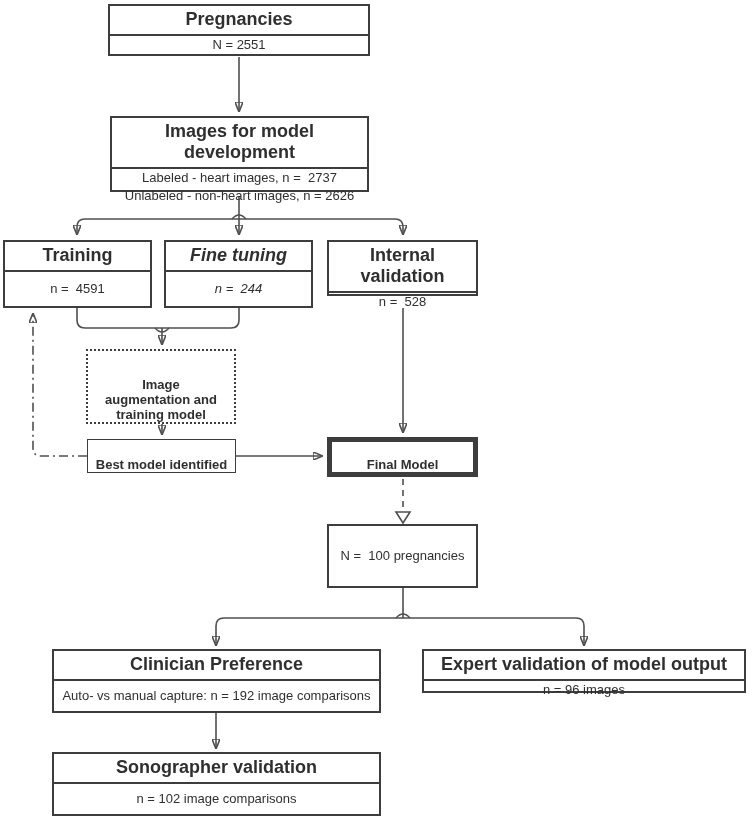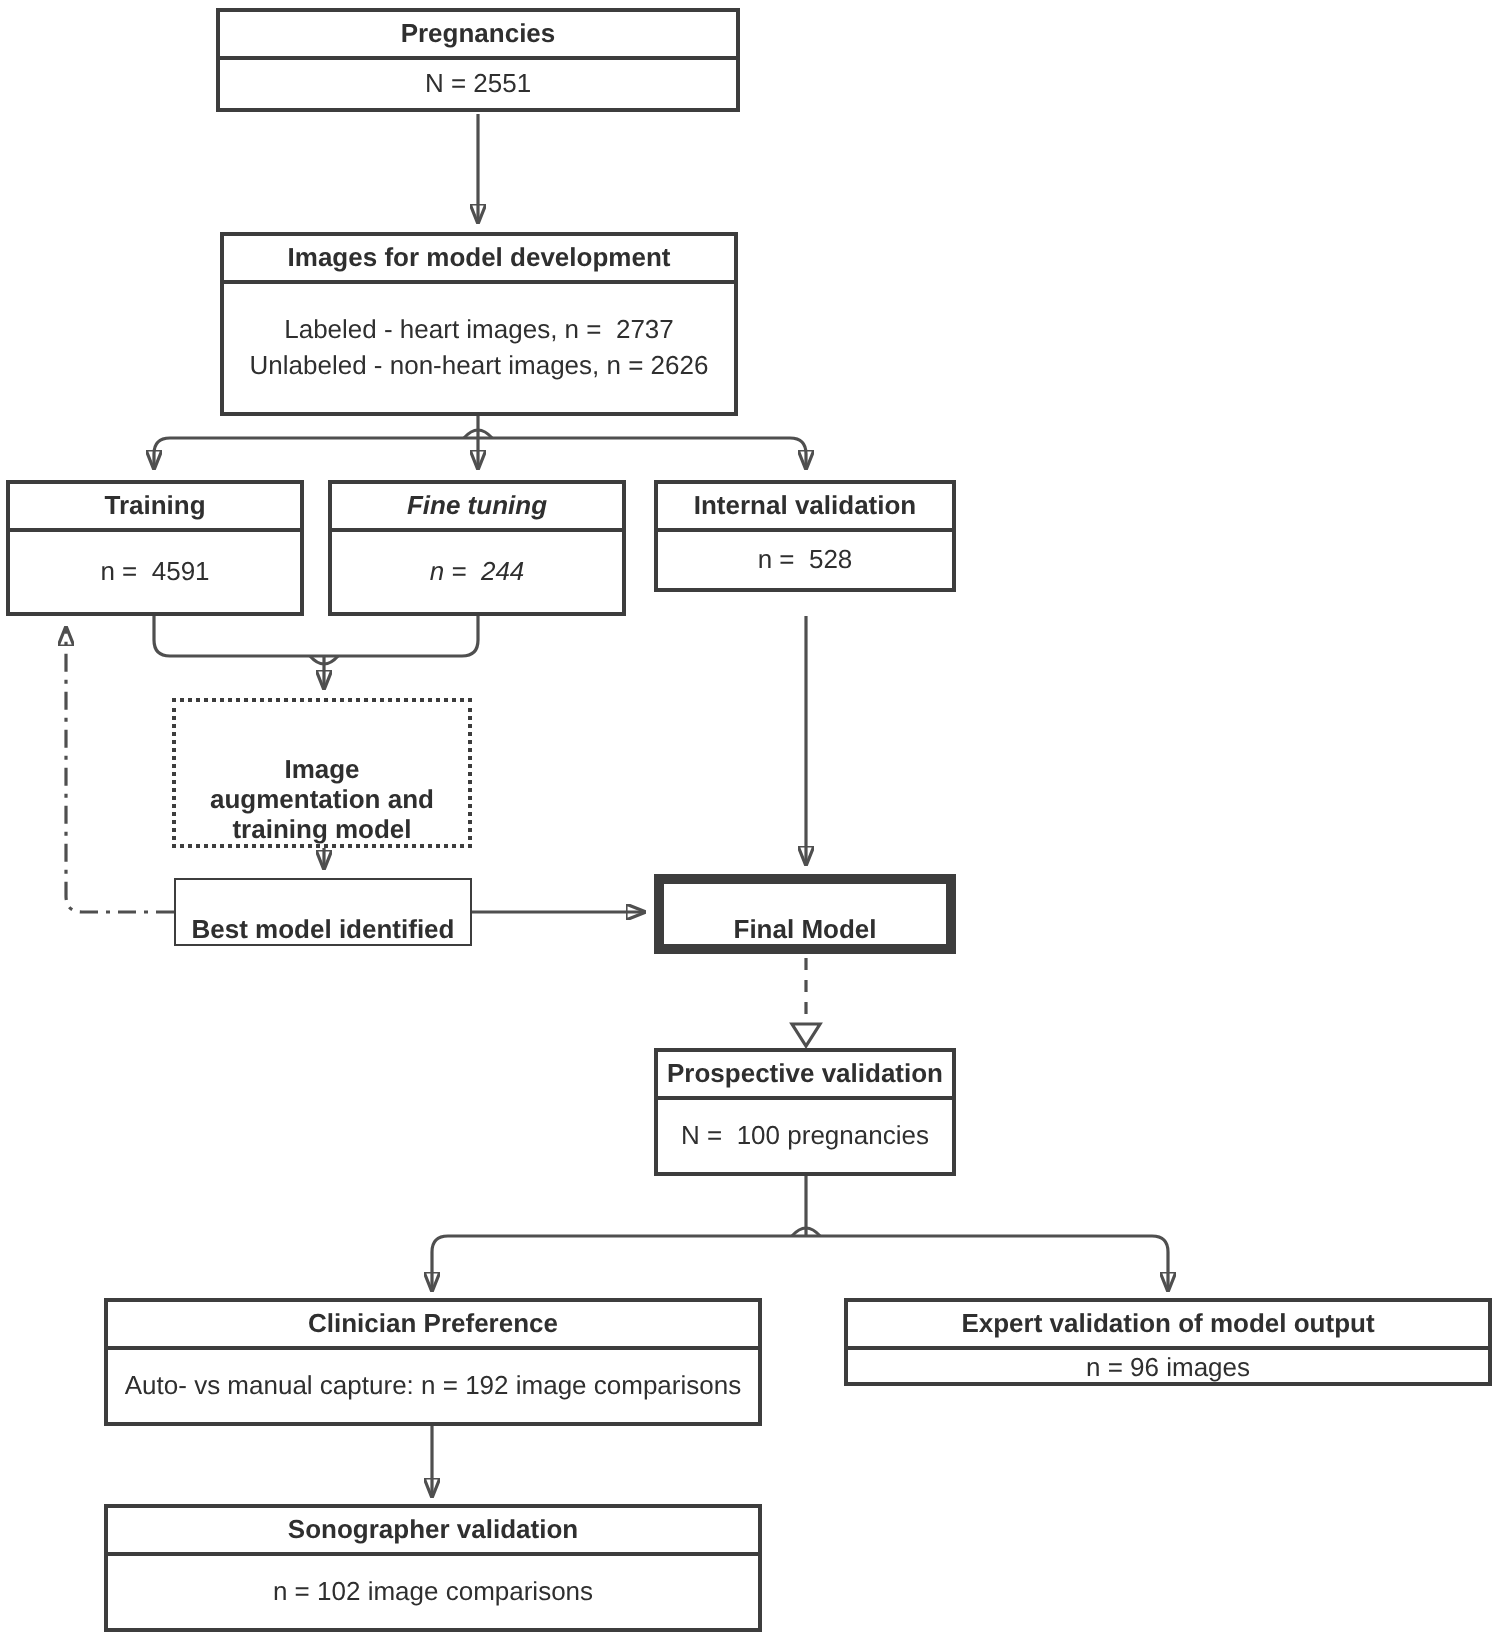--- a/index.html
+++ b/index.html
@@ -26,21 +26,21 @@
   .node {
     position: absolute;
     background: var(--bg);
     border: 2px solid var(--border);
     display: flex;
     flex-direction: column;
   }
   .node .title {
     border-bottom: 2px solid var(--border);
     font-weight: bold;
-    font-size: 13px;
+    font-size: 18px;
     text-align: center;
     padding: 3px 2px 4px 2px;
     white-space: pre-wrap;
   }
   .node .body {
     flex: 1;
     display: flex;
     flex-direction: column;
     align-items: center;
     justify-content: center;
@@ -100,21 +100,21 @@
     <path d="M396 618 Q403 610 410 618"></path>
 
     <path d="M216 713 V748" marker-end="url(#arrow)"></path>
   </svg>
 
   <div class="node" style="left:108px; top:4px; width:262px; height:52px;">
     <div class="title">Pregnancies</div>
     <div class="body">N = 2551</div>
   </div>
 
-  <div class="node" style="left:110px; top:116px; width:259px; height:92px;">
+  <div class="node" style="left:110px; top:116px; width:259px; height:76px;">
     <div class="title">Images for model development</div>
     <div class="body">
       <span>Labeled - heart images, n =  2737</span>
       <span>Unlabeled - non-heart images, n = 2626</span>
     </div>
   </div>
 
   <div class="node" style="left:3px; top:240px; width:149px; height:68px;">
     <div class="title">Training</div>
     <div class="body">n =  4591</div>
@@ -136,21 +136,20 @@
 
   <div class="node label-only thick" style="left:327px; top:437px; width:151px; height:40px;">
     <span>Final Model</span>
   </div>
 
   <div class="node label-only thin" style="left:87px; top:439px; width:149px; height:34px;">
     <span>Best model identified</span>
   </div>
 
   <div class="node" style="left:327px; top:524px; width:151px; height:64px;">
-    <div class="title">Prospective validation</div>
     <div class="body">N =  100 pregnancies</div>
   </div>
 
   <div class="node" style="left:52px; top:649px; width:329px; height:64px;">
     <div class="title">Clinician Preference</div>
     <div class="body">Auto- vs manual capture: n = 192 image comparisons</div>
   </div>
 
   <div class="node" style="left:422px; top:649px; width:324px; height:44px;">
     <div class="title">Expert validation of model output</div>

